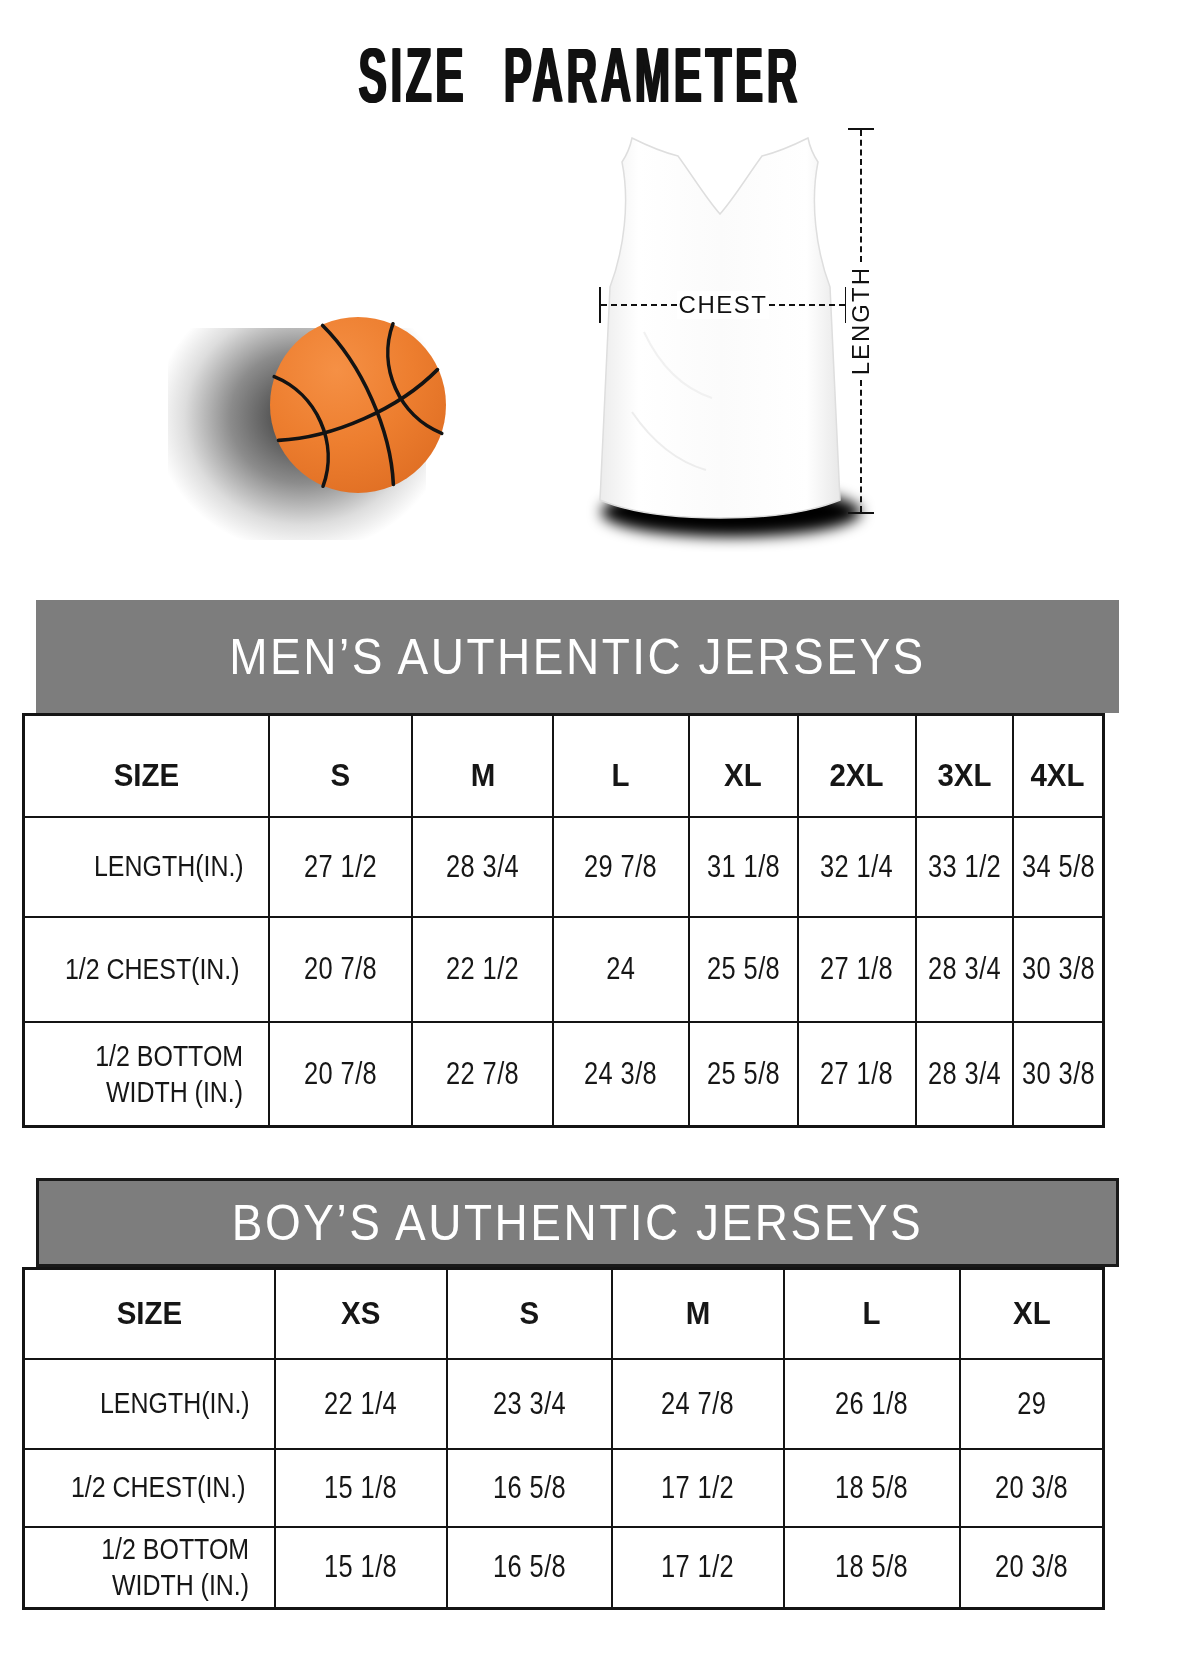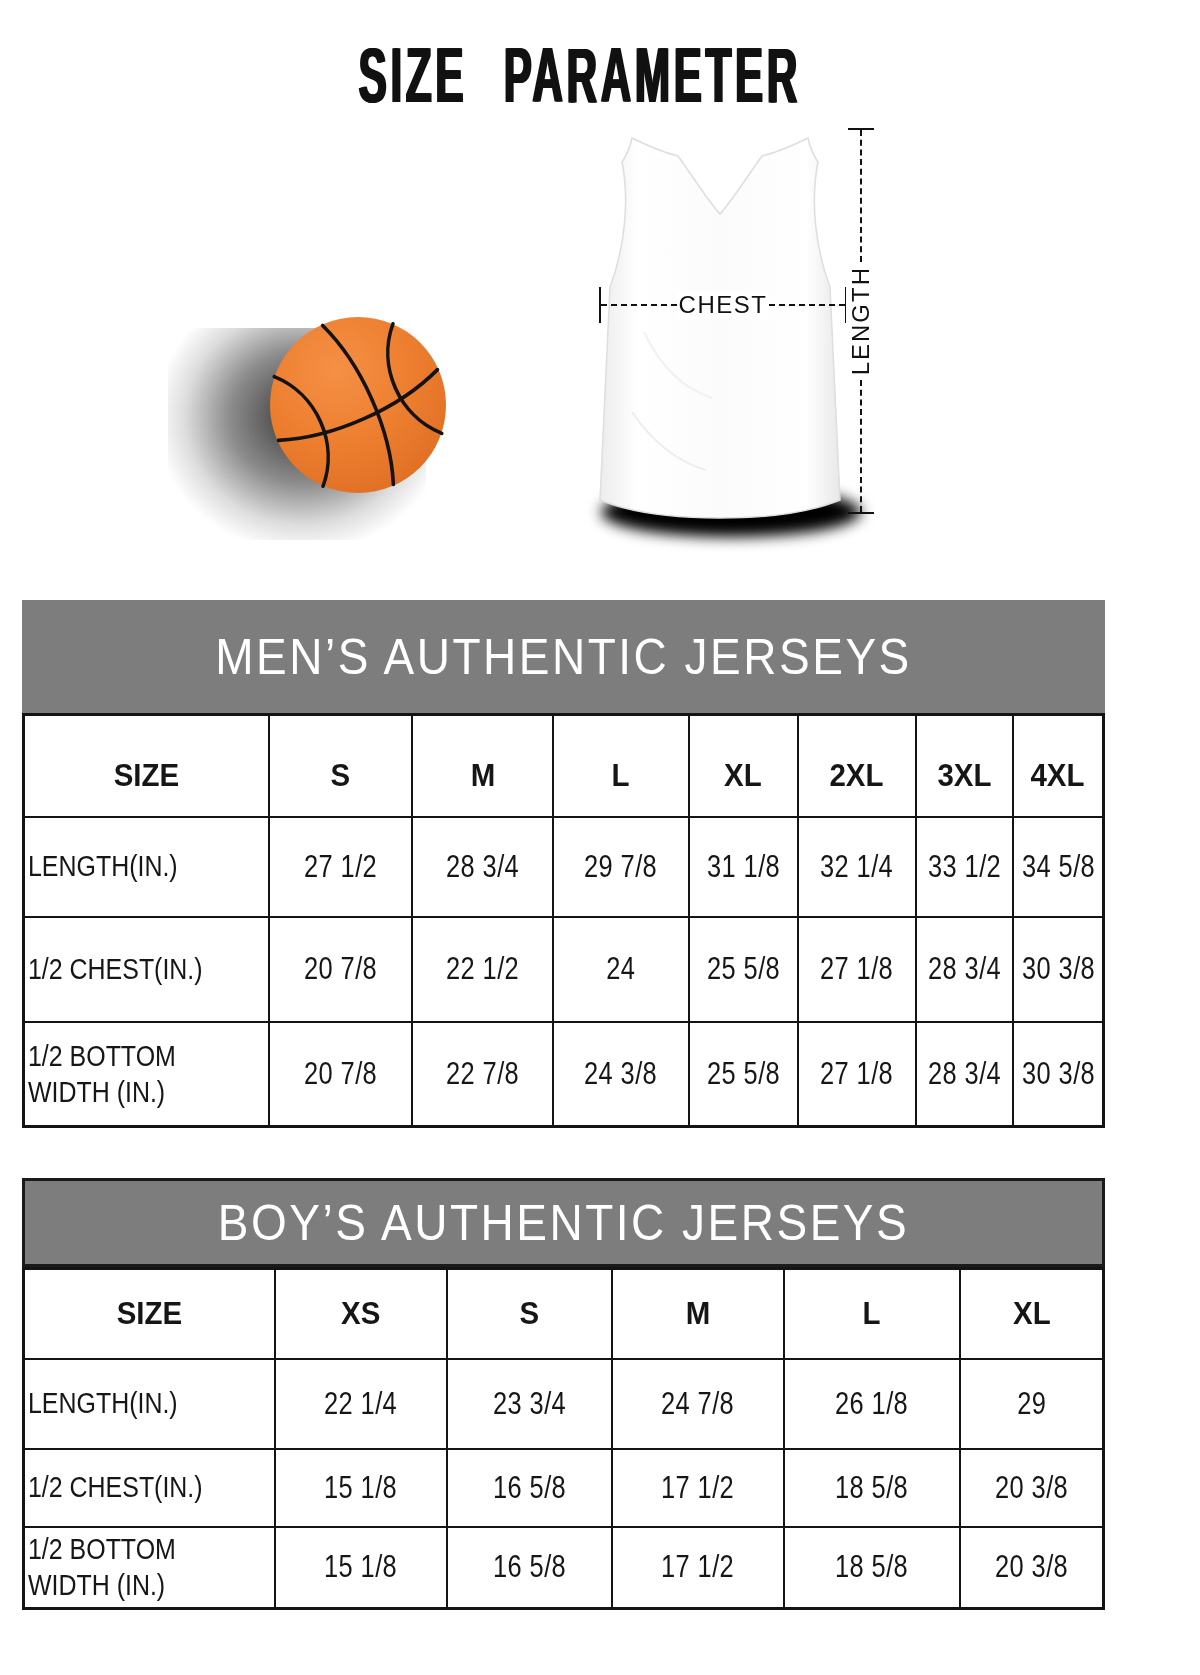--- a/index.html
+++ b/index.html
@@ -31,35 +31,35 @@
   .chest-line .measure-label{padding:0 2px;}
 
   .length-line{position:absolute;left:847px;top:128px;width:28px;height:386px;
     display:flex;flex-direction:column;align-items:center;z-index:3;}
   .length-line .tick-h{height:0;width:26px;border-top:2px solid #111;}
   .length-line .dash-v{flex:1;width:0;border-left:2px dashed #111;}
   .length-line .measure-label{padding:4px 1px;writing-mode:vertical-rl;
     transform:rotate(180deg);letter-spacing:2px;}
 
   
-  .band{position:absolute;left:22px;width:1083px;background:#7d7d7d;
+  .band{position:absolute;left:36px;width:1083px;background:#7d7d7d;
     display:flex;align-items:center;justify-content:center;box-sizing:border-box;}
   .band.mens{top:600px;height:113px;}
   .band.boys{top:1178px;height:89px;border:3px solid #1a1a1a;align-items:center;}
   .band-title{color:#ffffff;font-size:46px;font-weight:400;letter-spacing:2.5px;
     display:inline-block;transform:scale(1,1.08);white-space:nowrap;}
 
   
   table.size-table{position:absolute;left:22px;width:1083px;border-collapse:collapse;
     table-layout:fixed;border:3px solid #141414;background:#fff;}
   table.mens-table{top:713px;}
   table.boys-table{top:1267px;}
   .size-table th,.size-table td{border:2px solid #141414;text-align:center;
     vertical-align:middle;padding:0;overflow:hidden;margin-left:6px;}
-  .size-table td.lbl{text-align:left;padding-left:3px;}
+  .size-table td.lbl{text-align:right;padding-left:3px;}
   .hc{display:inline-block;font-weight:700;font-size:31px;transform:scaleX(.95);}
   .vc{display:inline-block;font-weight:400;font-size:31px;letter-spacing:.5px;
       transform:scaleX(.82);white-space:nowrap;}
   .lc{display:inline-block;font-weight:400;font-size:29px;transform:scaleX(.86);
       transform-origin:left center;line-height:1.25;}
   .lc.two{max-width:178px;}
   table.mens-table th{padding-top:20px;}
   tr.m-r0{height:102px;} tr.m-r1{height:100px;} tr.m-r2{height:105px;} tr.m-r3{height:105px;}
   tr.b-r0{height:90px;}  tr.b-r1{height:90px;}  tr.b-r2{height:78px;}  tr.b-r3{height:82px;}
 </style>

